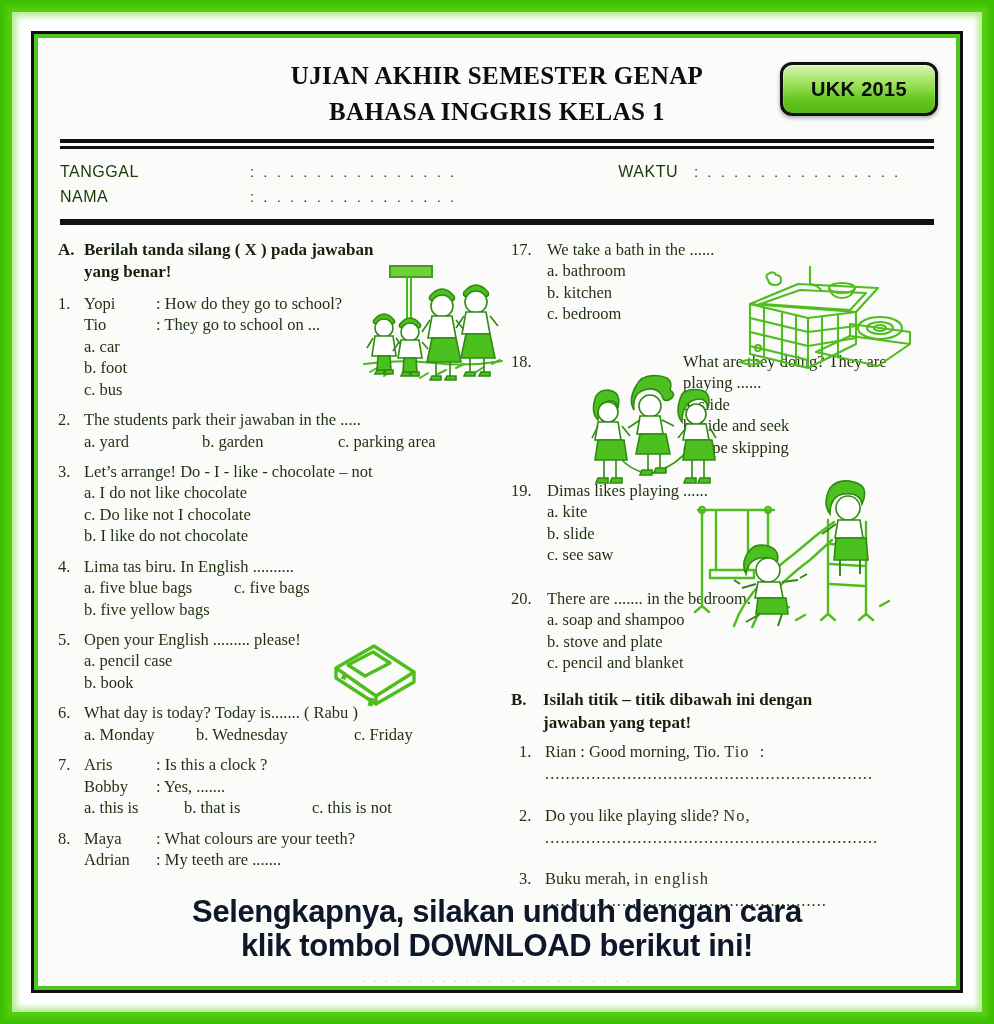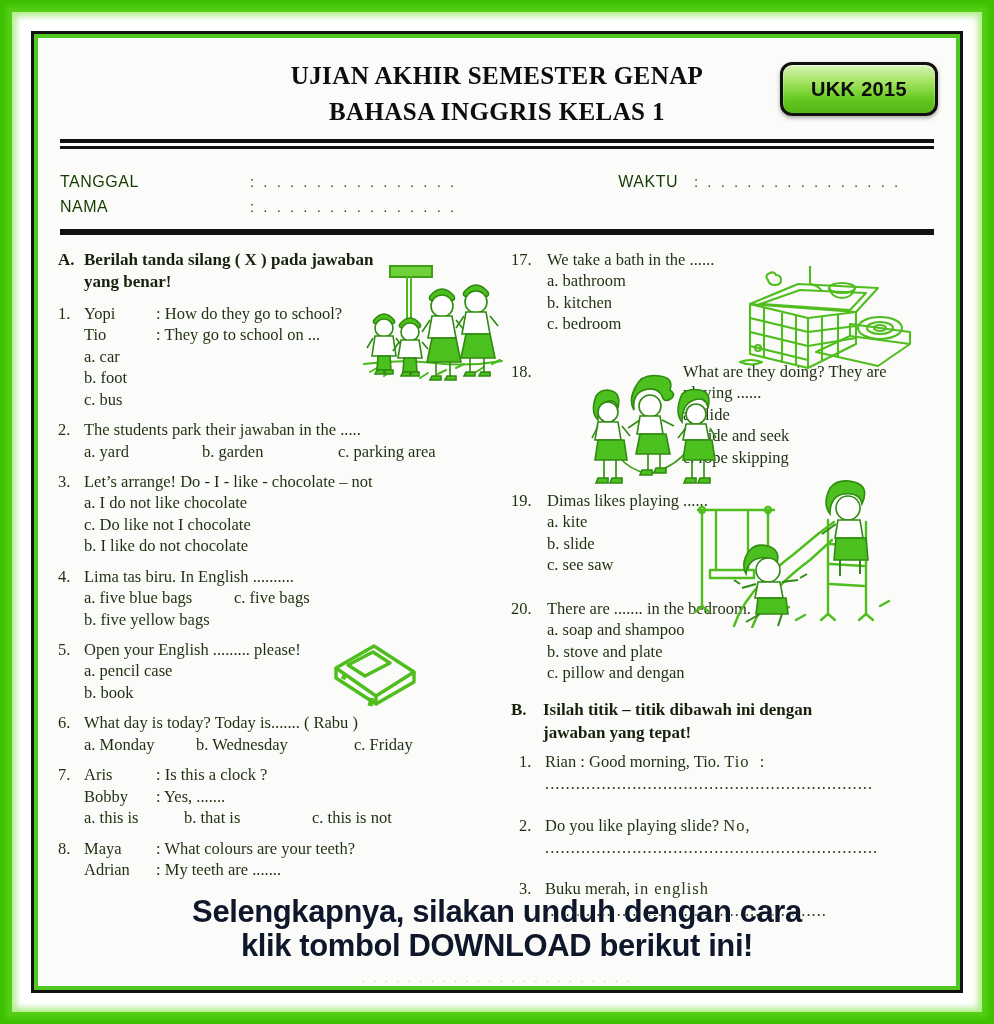--- a/index.html
+++ b/index.html
@@ -61,21 +61,21 @@
     display:flex;align-items:center;justify-content:center;
     font-family:"Liberation Sans", sans-serif;
     font-weight:bold;font-size:20px;color:#0b0b0b;
     letter-spacing:.3px;
   }
 
   
   .rule-double{margin:10px 22px 0 22px;border-top:4px solid #111;border-bottom:3px solid #111;height:3px;}
   .rule-single{margin:6px 22px 0 22px;border-top:6px solid #111;}
   .ident{
-    margin:24px 22px 0 22px;
+    margin:14px 22px 0 22px;
     font-family:"Liberation Sans", sans-serif;
     font-size:16px;color:#163b00;
     position:relative;height:50px;
   }
   .ident-row{display:flex;align-items:baseline;height:25px;}
   .ident-label{width:190px;letter-spacing:.5px;}
   .ident-dots{letter-spacing:2.5px;color:#1c4b00;font-size:15px;width:240px;overflow:hidden;white-space:nowrap;}
   .ident-right{position:absolute;right:0;top:0;display:flex;align-items:baseline;}
   .ident-right .ident-label{width:auto;margin-right:16px;}
 
@@ -331,21 +331,21 @@
           </span>
         </div>
 
         <div class="q" style="margin-top:22px">
           <span class="q-num" style="width:36px">20.</span>
           <span class="q-body">
             <span class="q-line">There are .......</span>
             <span class="q-line">in the bedroom.</span>
             <span class="opt">a. soap and shampoo</span>
             <span class="opt">b. stove and plate</span>
-            <span class="opt">c. pillow and dengan</span>
+            <span class="opt">c. pencil and blanket</span>
           </span>
         </div>
 
         <div class="secB">
           <div class="sec-head">
             <span class="sec-letter" style="width:32px">B.</span>
             <span class="sec-text">
               <span>Isilah  titik – titik  dibawah  ini  dengan</span>
               <span class="l2">jawaban yang tepat!</span>
             </span>

